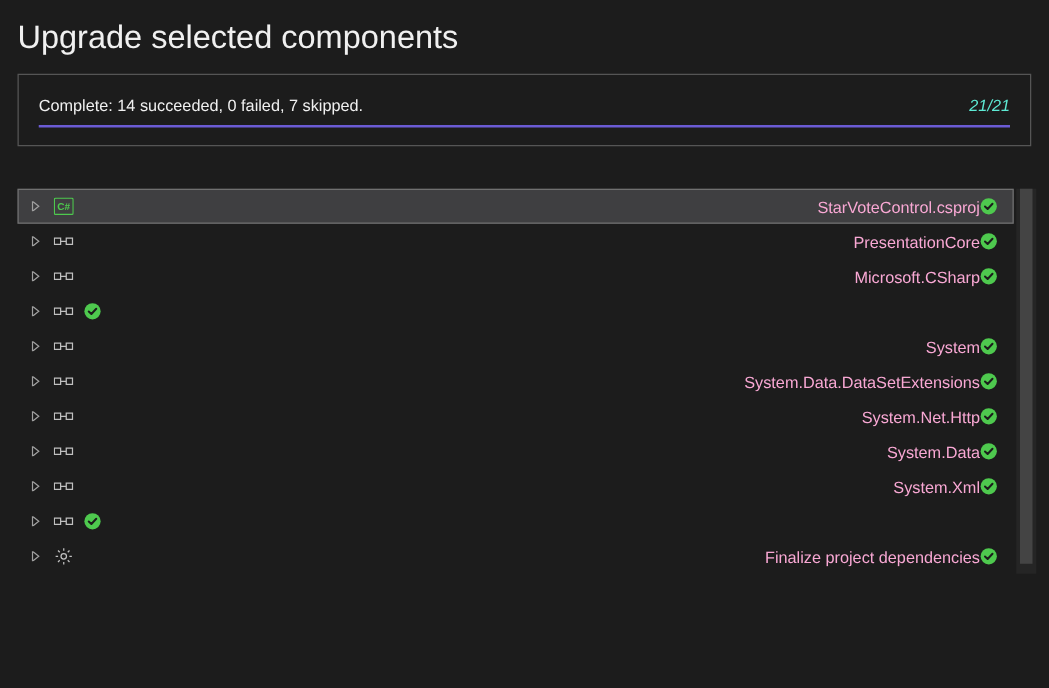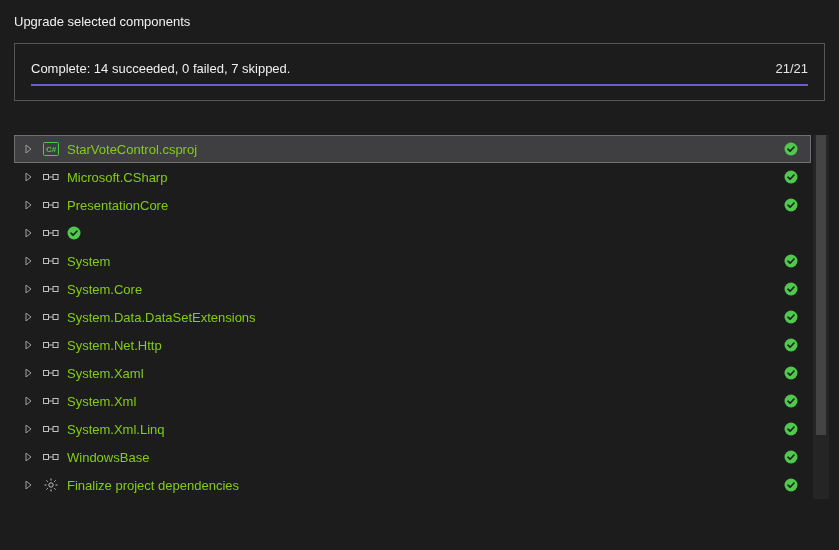--- a/index.html
+++ b/index.html
@@ -7,39 +7,39 @@
     background: #1c1c1c;
     color: #f0f0f0;
     font-family: "Segoe UI", Arial, sans-serif;
     font-size: 13px;
     width: 839px;
     height: 550px;
     overflow: hidden;
     padding: 14px 10px 10px 10px;
   }
   .title {
-    font-size: 13px;
+    font-size: 26px;
     font-weight: 400;
     margin: 0 0 14px 4px;
     color: #f0f0f0;
   }
   .status-box {
     border: 1px solid #555;
     padding: 17px 16px 14px 16px;
     margin: 0 4px 34px 4px;
     position: relative;
   }
   .status-row {
     display: flex;
     justify-content: space-between;
     align-items: center;
     margin-bottom: 8px;
   }
   .status-text { color: #f0f0f0; }
-  .status-count { color: #e5e5e5; }
+  .status-count { color: #5eead4; font-style: italic; }
   .progress-bar {
     height: 2px;
     background: #6b5bd4;
     width: 100%;
   }
   .list-wrap {
     display: flex;
     margin: 0 0 0 4px;
   }
   .list {
@@ -69,23 +69,24 @@
     height: 16px;
     margin-right: 8px;
     flex-shrink: 0;
     display: flex;
     align-items: center;
     justify-content: center;
   }
   .type-icon svg { display: block; }
   .row-label {
     flex: 1;
-    color: #84cc16;
+    color: #f9a8d4;
     white-space: nowrap;
     overflow: hidden;
+    text-align: right;
   }
   .status-icon {
     width: 14px;
     height: 14px;
     flex-shrink: 0;
     margin-right: 4px;
   }
   .status-icon svg { display: block; }
   .scrollbar {
     width: 16px;
@@ -143,20 +144,41 @@
             <path d="M1 0 L6 4 L1 8 Z" fill="none" stroke="#a0a0a0" stroke-width="1"></path>
           </svg>
         </span>
         <span class="type-icon">
           <svg width="16" height="12" viewBox="0 0 16 12">
             <rect x="0.5" y="3.5" width="5" height="5" fill="none" stroke="#c0c0c0" stroke-width="1"></rect>
             <line x1="5.5" y1="6" x2="10" y2="6" stroke="#c0c0c0" stroke-width="1"></line>
             <rect x="10" y="3.5" width="5" height="5" fill="none" stroke="#c0c0c0" stroke-width="1"></rect>
           </svg>
         </span>
+        <span class="row-label">PresentationCore</span>
+        <span class="status-icon">
+          <svg width="14" height="14" viewBox="0 0 14 14">
+            <circle cx="7" cy="7" r="6.5" fill="#4ec94e"></circle>
+            <path d="M4 7.2 L6.1 9.2 L10 5" stroke="#1c1c1c" stroke-width="1.6" fill="none" stroke-linecap="round" stroke-linejoin="round"></path>
+          </svg>
+        </span>
+      </div>
+      <div class="row">
+        <span class="expander">
+          <svg width="8" height="8" viewBox="0 0 8 8">
+            <path d="M1 0 L6 4 L1 8 Z" fill="none" stroke="#a0a0a0" stroke-width="1"></path>
+          </svg>
+        </span>
+        <span class="type-icon">
+          <svg width="16" height="12" viewBox="0 0 16 12">
+            <rect x="0.5" y="3.5" width="5" height="5" fill="none" stroke="#c0c0c0" stroke-width="1"></rect>
+            <line x1="5.5" y1="6" x2="10" y2="6" stroke="#c0c0c0" stroke-width="1"></line>
+            <rect x="10" y="3.5" width="5" height="5" fill="none" stroke="#c0c0c0" stroke-width="1"></rect>
+          </svg>
+        </span>
         <span class="row-label">Microsoft.CSharp</span>
         <span class="status-icon">
           <svg width="14" height="14" viewBox="0 0 14 14">
             <circle cx="7" cy="7" r="6.5" fill="#4ec94e"></circle>
             <path d="M4 7.2 L6.1 9.2 L10 5" stroke="#1c1c1c" stroke-width="1.6" fill="none" stroke-linecap="round" stroke-linejoin="round"></path>
           </svg>
         </span>
       </div>
       <div class="row">
         <span class="expander">
@@ -164,41 +186,20 @@
             <path d="M1 0 L6 4 L1 8 Z" fill="none" stroke="#a0a0a0" stroke-width="1"></path>
           </svg>
         </span>
         <span class="type-icon">
           <svg width="16" height="12" viewBox="0 0 16 12">
             <rect x="0.5" y="3.5" width="5" height="5" fill="none" stroke="#c0c0c0" stroke-width="1"></rect>
             <line x1="5.5" y1="6" x2="10" y2="6" stroke="#c0c0c0" stroke-width="1"></line>
             <rect x="10" y="3.5" width="5" height="5" fill="none" stroke="#c0c0c0" stroke-width="1"></rect>
           </svg>
         </span>
-        <span class="row-label">PresentationCore</span>
-        <span class="status-icon">
-          <svg width="14" height="14" viewBox="0 0 14 14">
-            <circle cx="7" cy="7" r="6.5" fill="#4ec94e"></circle>
-            <path d="M4 7.2 L6.1 9.2 L10 5" stroke="#1c1c1c" stroke-width="1.6" fill="none" stroke-linecap="round" stroke-linejoin="round"></path>
-          </svg>
-        </span>
-      </div>
-      <div class="row">
-        <span class="expander">
-          <svg width="8" height="8" viewBox="0 0 8 8">
-            <path d="M1 0 L6 4 L1 8 Z" fill="none" stroke="#a0a0a0" stroke-width="1"></path>
-          </svg>
-        </span>
-        <span class="type-icon">
-          <svg width="16" height="12" viewBox="0 0 16 12">
-            <rect x="0.5" y="3.5" width="5" height="5" fill="none" stroke="#c0c0c0" stroke-width="1"></rect>
-            <line x1="5.5" y1="6" x2="10" y2="6" stroke="#c0c0c0" stroke-width="1"></line>
-            <rect x="10" y="3.5" width="5" height="5" fill="none" stroke="#c0c0c0" stroke-width="1"></rect>
-          </svg>
-        </span>
         <span class="status-icon">
           <svg width="14" height="14" viewBox="0 0 14 14">
             <circle cx="7" cy="7" r="6.5" fill="#4ec94e"></circle>
             <path d="M4 7.2 L6.1 9.2 L10 5" stroke="#1c1c1c" stroke-width="1.6" fill="none" stroke-linecap="round" stroke-linejoin="round"></path>
           </svg>
         </span>
       </div>
       <div class="row">
         <span class="expander">
           <svg width="8" height="8" viewBox="0 0 8 8">
@@ -226,41 +227,20 @@
             <path d="M1 0 L6 4 L1 8 Z" fill="none" stroke="#a0a0a0" stroke-width="1"></path>
           </svg>
         </span>
         <span class="type-icon">
           <svg width="16" height="12" viewBox="0 0 16 12">
             <rect x="0.5" y="3.5" width="5" height="5" fill="none" stroke="#c0c0c0" stroke-width="1"></rect>
             <line x1="5.5" y1="6" x2="10" y2="6" stroke="#c0c0c0" stroke-width="1"></line>
             <rect x="10" y="3.5" width="5" height="5" fill="none" stroke="#c0c0c0" stroke-width="1"></rect>
           </svg>
         </span>
-        <span class="row-label">System.Core</span>
-        <span class="status-icon">
-          <svg width="14" height="14" viewBox="0 0 14 14">
-            <circle cx="7" cy="7" r="6.5" fill="#4ec94e"></circle>
-            <path d="M4 7.2 L6.1 9.2 L10 5" stroke="#1c1c1c" stroke-width="1.6" fill="none" stroke-linecap="round" stroke-linejoin="round"></path>
-          </svg>
-        </span>
-      </div>
-      <div class="row">
-        <span class="expander">
-          <svg width="8" height="8" viewBox="0 0 8 8">
-            <path d="M1 0 L6 4 L1 8 Z" fill="none" stroke="#a0a0a0" stroke-width="1"></path>
-          </svg>
-        </span>
-        <span class="type-icon">
-          <svg width="16" height="12" viewBox="0 0 16 12">
-            <rect x="0.5" y="3.5" width="5" height="5" fill="none" stroke="#c0c0c0" stroke-width="1"></rect>
-            <line x1="5.5" y1="6" x2="10" y2="6" stroke="#c0c0c0" stroke-width="1"></line>
-            <rect x="10" y="3.5" width="5" height="5" fill="none" stroke="#c0c0c0" stroke-width="1"></rect>
-          </svg>
-        </span>
         <span class="row-label">System.Data.DataSetExtensions</span>
         <span class="status-icon">
           <svg width="14" height="14" viewBox="0 0 14 14">
             <circle cx="7" cy="7" r="6.5" fill="#4ec94e"></circle>
             <path d="M4 7.2 L6.1 9.2 L10 5" stroke="#1c1c1c" stroke-width="1.6" fill="none" stroke-linecap="round" stroke-linejoin="round"></path>
           </svg>
         </span>
       </div>
       <div class="row">
         <span class="expander">
@@ -289,21 +269,21 @@
             <path d="M1 0 L6 4 L1 8 Z" fill="none" stroke="#a0a0a0" stroke-width="1"></path>
           </svg>
         </span>
         <span class="type-icon">
           <svg width="16" height="12" viewBox="0 0 16 12">
             <rect x="0.5" y="3.5" width="5" height="5" fill="none" stroke="#c0c0c0" stroke-width="1"></rect>
             <line x1="5.5" y1="6" x2="10" y2="6" stroke="#c0c0c0" stroke-width="1"></line>
             <rect x="10" y="3.5" width="5" height="5" fill="none" stroke="#c0c0c0" stroke-width="1"></rect>
           </svg>
         </span>
-        <span class="row-label">System.Xaml</span>
+        <span class="row-label">System.Data</span>
         <span class="status-icon">
           <svg width="14" height="14" viewBox="0 0 14 14">
             <circle cx="7" cy="7" r="6.5" fill="#4ec94e"></circle>
             <path d="M4 7.2 L6.1 9.2 L10 5" stroke="#1c1c1c" stroke-width="1.6" fill="none" stroke-linecap="round" stroke-linejoin="round"></path>
           </svg>
         </span>
       </div>
       <div class="row">
         <span class="expander">
           <svg width="8" height="8" viewBox="0 0 8 8">
@@ -331,42 +311,20 @@
             <path d="M1 0 L6 4 L1 8 Z" fill="none" stroke="#a0a0a0" stroke-width="1"></path>
           </svg>
         </span>
         <span class="type-icon">
           <svg width="16" height="12" viewBox="0 0 16 12">
             <rect x="0.5" y="3.5" width="5" height="5" fill="none" stroke="#c0c0c0" stroke-width="1"></rect>
             <line x1="5.5" y1="6" x2="10" y2="6" stroke="#c0c0c0" stroke-width="1"></line>
             <rect x="10" y="3.5" width="5" height="5" fill="none" stroke="#c0c0c0" stroke-width="1"></rect>
           </svg>
         </span>
-        <span class="row-label">System.Xml.Linq</span>
-        <span class="status-icon">
-          <svg width="14" height="14" viewBox="0 0 14 14">
-            <circle cx="7" cy="7" r="6.5" fill="#4ec94e"></circle>
-            <path d="M4 7.2 L6.1 9.2 L10 5" stroke="#1c1c1c" stroke-width="1.6" fill="none" stroke-linecap="round" stroke-linejoin="round"></path>
-          </svg>
-        </span>
-      </div>
-      <div class="row">
-        <span class="expander">
-          <svg width="8" height="8" viewBox="0 0 8 8">
-            <path d="M1 0 L6 4 L1 8 Z" fill="none" stroke="#a0a0a0" stroke-width="1"></path>
-          </svg>
-        </span>
-        <span class="type-icon">
-          <svg width="16" height="12" viewBox="0 0 16 12">
-            <rect x="0.5" y="3.5" width="5" height="5" fill="none" stroke="#c0c0c0" stroke-width="1"></rect>
-            <line x1="5.5" y1="6" x2="10" y2="6" stroke="#c0c0c0" stroke-width="1"></line>
-            <rect x="10" y="3.5" width="5" height="5" fill="none" stroke="#c0c0c0" stroke-width="1"></rect>
-          </svg>
-        </span>
-        <span class="row-label">WindowsBase</span>
         <span class="status-icon">
           <svg width="14" height="14" viewBox="0 0 14 14">
             <circle cx="7" cy="7" r="6.5" fill="#4ec94e"></circle>
             <path d="M4 7.2 L6.1 9.2 L10 5" stroke="#1c1c1c" stroke-width="1.6" fill="none" stroke-linecap="round" stroke-linejoin="round"></path>
           </svg>
         </span>
       </div>
       <div class="row">
         <span class="expander">
           <svg width="8" height="8" viewBox="0 0 8 8">

